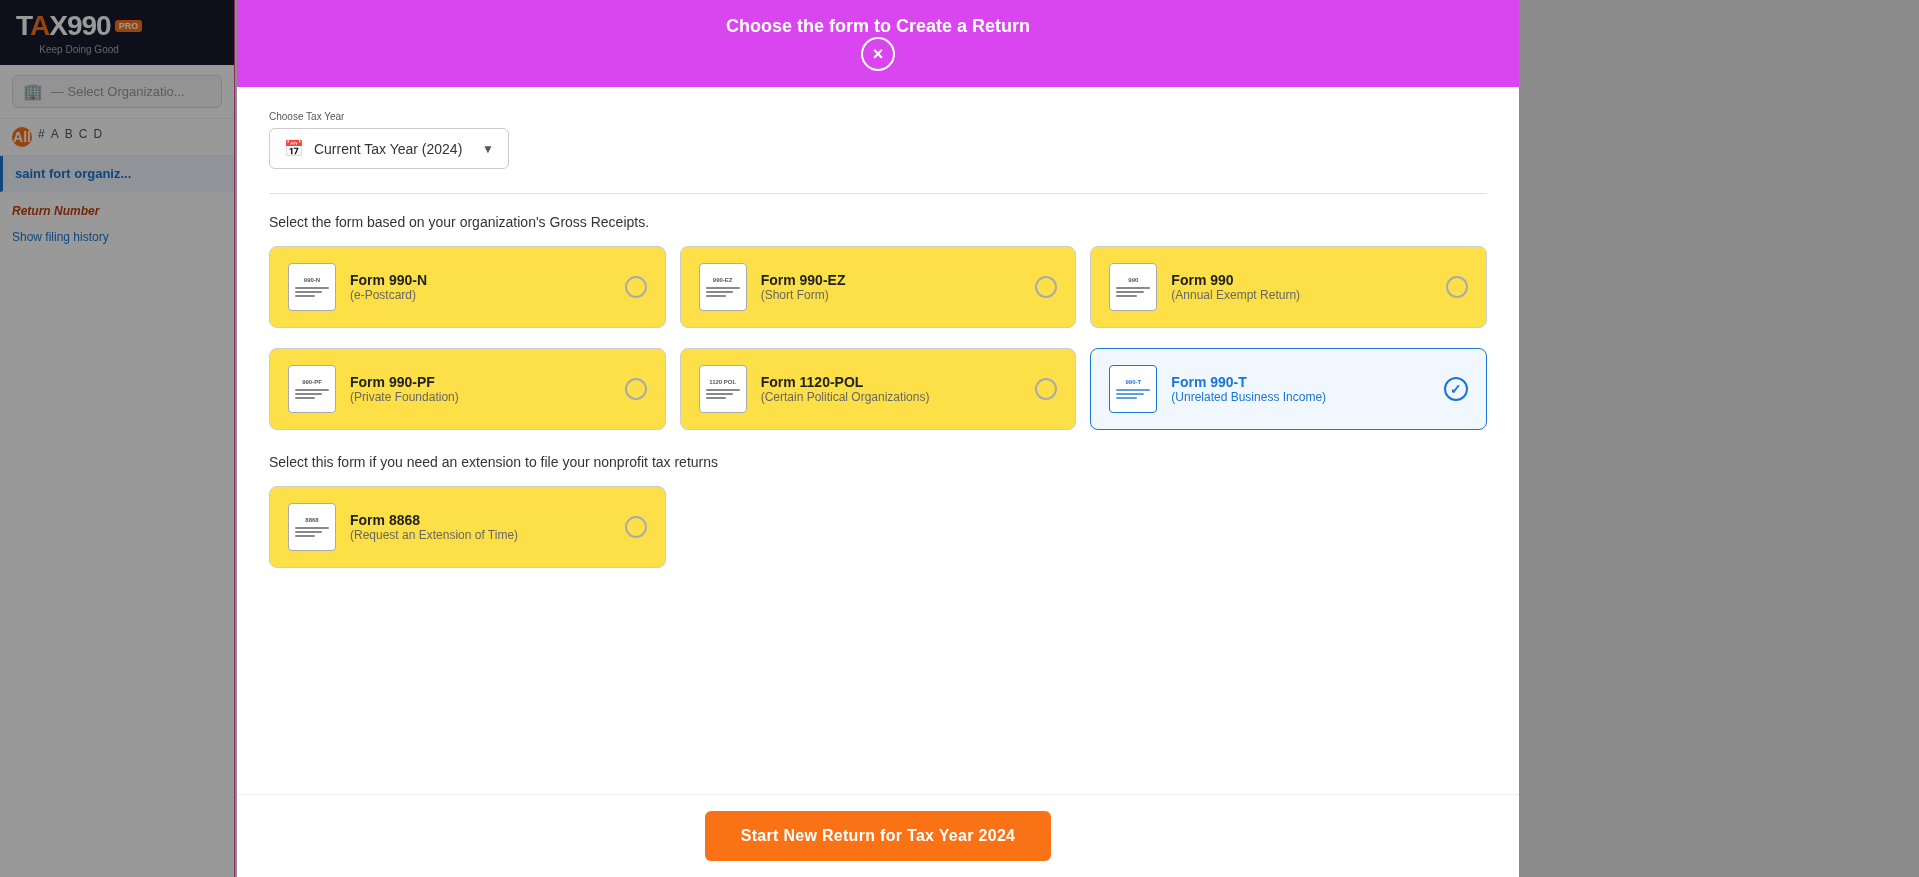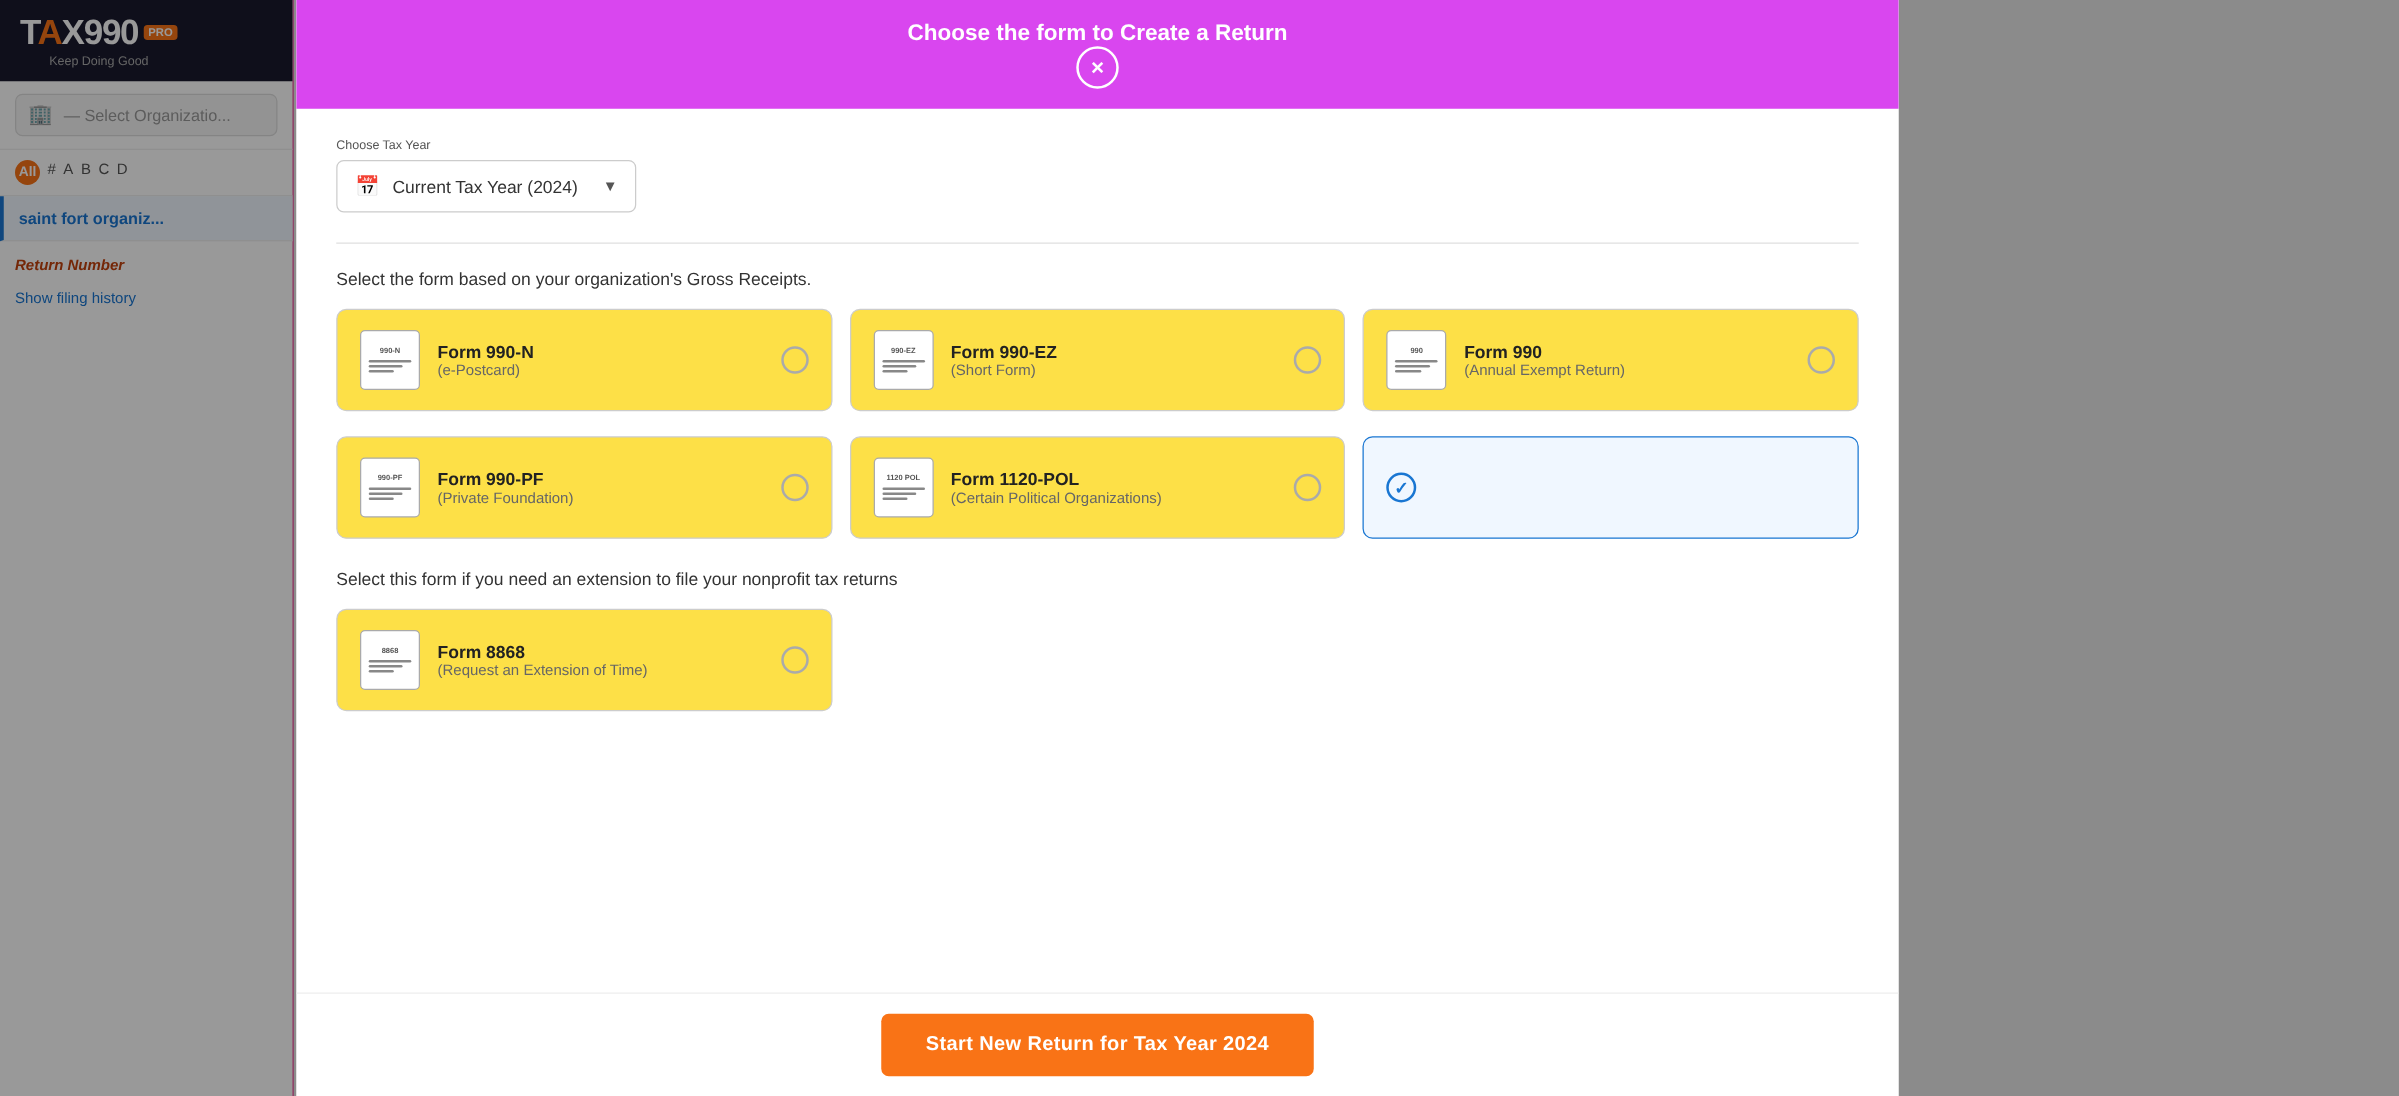--- a/index.html
+++ b/index.html
@@ -74,21 +74,21 @@
       color: #555;
     }
     .bg-nav-letters span { cursor: pointer; }
     .bg-nav-letters .all-btn {
       background: #f97316;
       color: #fff;
       border-radius: 50%;
       width: 20px;
       height: 20px;
       display: flex; align-items: center; justify-content: center;
-      font-size: 11px;
+      font-size: 14px;
       font-weight: 700;
     }
     .bg-org-item {
       padding: 10px 12px;
       border-bottom: 1px solid #eee;
       background: #fff;
     }
     .bg-org-item.active {
       background: #f0f7ff;
       border-left: 3px solid #1976d2;
@@ -513,20 +513,34 @@
           </div>
           <div>
             <div class="form-name">Form 1120-POL</div>
             <div class="form-subname">(Certain Political Organizations)</div>
           </div>
         </div>
         <div class="radio-circle"></div>
       </div>
 
       <div class="form-card selected">
+        <div class="form-card-left">
+          <div class="form-icon" style="border-color:#1976d2;color:#1976d2;">
+            <div class="form-icon-label" style="color:#1976d2;">990-T</div>
+            <div class="form-icon-lines">
+              <div class="form-icon-line full"></div>
+              <div class="form-icon-line medium"></div>
+              <div class="form-icon-line short"></div>
+            </div>
+          </div>
+          <div>
+            <div class="form-name" style="color:#1976d2;">Form 990-T</div>
+            <div class="form-subname" style="color:#1976d2;">(Unrelated Business Income)</div>
+          </div>
+        </div>
         <div class="check-icon">✓</div>
       </div>
     </div>
 
     <div class="extension-label">Select this form if you need an extension to file your nonprofit tax returns</div>
 
     <div class="extension-grid">
 
       <div class="form-card">
         <div class="form-card-left">

